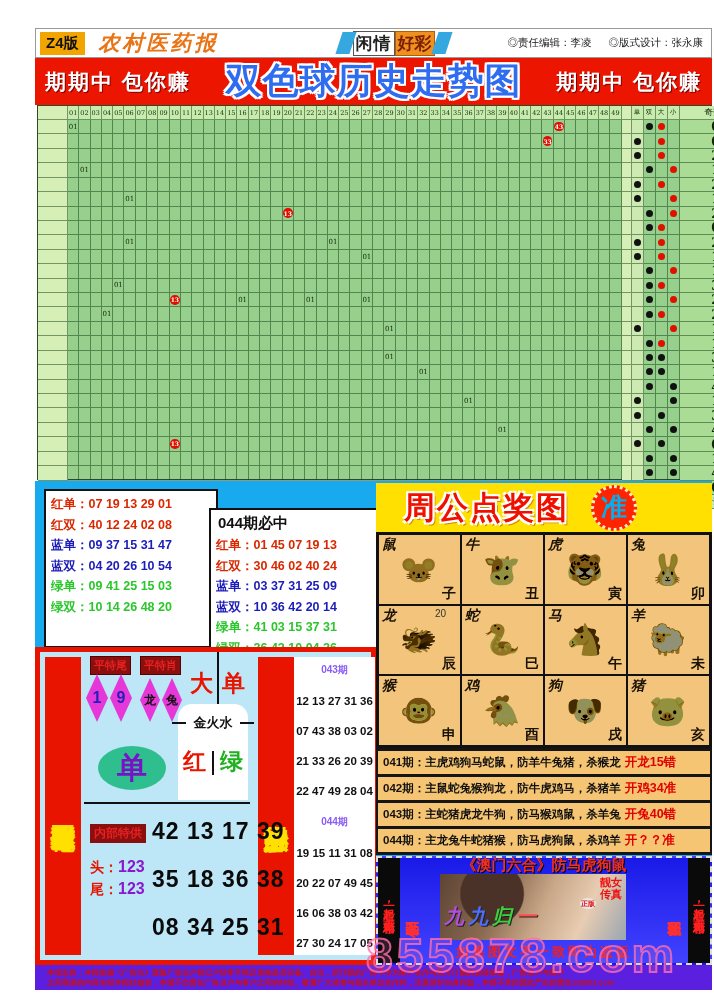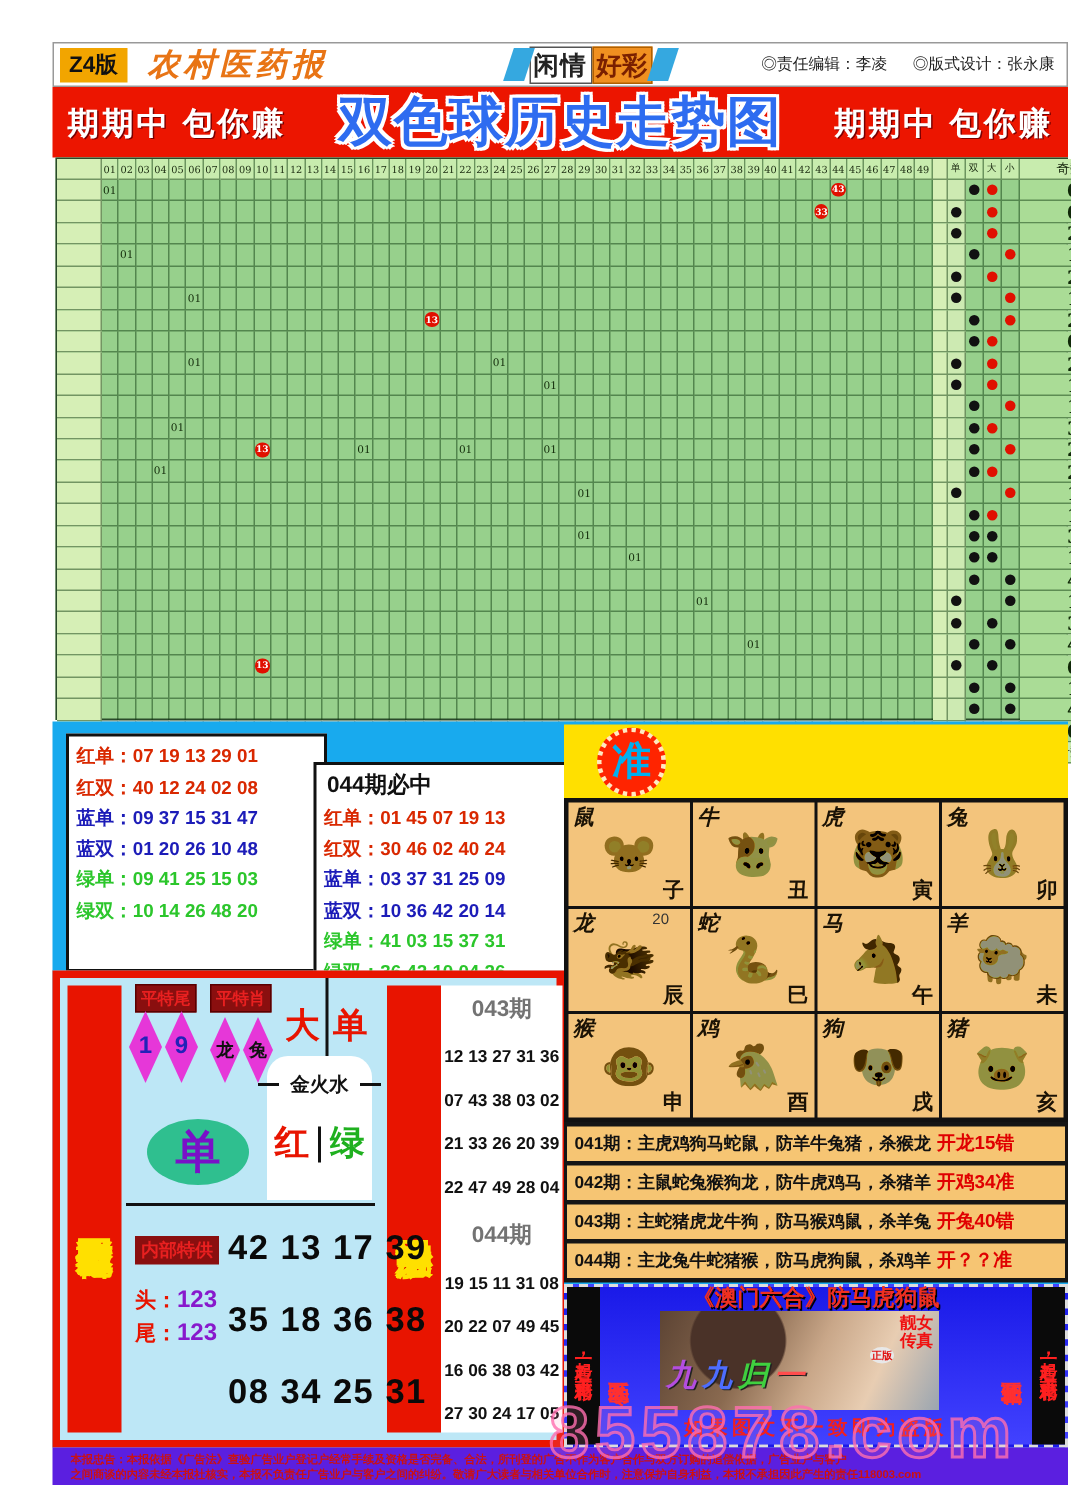--- a/index.html
+++ b/index.html
@@ -120,21 +120,21 @@
   #honglv .sep{display:inline-block;width:2px;height:24px;background:#111;vertical-align:middle;margin:0 6px;}
   #green-ellipse{position:absolute;background:#2fbf8f;border-radius:50%;display:flex;align-items:center;justify-content:center;}
   #green-ellipse span{color:#7a10c8;font-size:30px;font-weight:900;}
   #q-divider{position:absolute;height:2px;background:#111;}
   #neibu{position:absolute;background:#8a0f0f;color:#e82020;font-weight:900;font-size:12px;padding:1px 4px;}
   .bignum{position:absolute;color:#0a0a0a;font-weight:900;font-size:23px;letter-spacing:1px;white-space:nowrap;}
   .touwei{position:absolute;font-weight:900;font-size:14px;white-space:nowrap;}
   .touwei .lab{color:#e81400;} .touwei .val{color:#8819cc;font-size:16px;}
   #q-rightcol{position:absolute;left:254px;top:5px;bottom:5px;width:77px;background:#fff;
               display:flex;flex-direction:column;justify-content:space-between;padding:6px 2px;}
-  .rc-period{color:#737373;font-weight:900;font-size:15px;text-align:center;}
+  .rc-period{color:#8b5cf6;font-weight:900;font-size:10px;text-align:center;}
   .rc-nums{color:#111;font-weight:900;font-size:11.5px;text-align:center;white-space:nowrap;}
 
   
   #footer{left:35px;top:965px;width:677px;height:25px;background:#5b1fe0;padding:3px 12px;}
   .f-line{font-size:7.5px;color:#cc1111;line-height:9.5px;white-space:nowrap;overflow:hidden;font-weight:bold;}
   #watermark{left:366px;top:928px;font-size:48px;font-weight:900;letter-spacing:4px;
              color:rgba(255,140,190,.15);-webkit-text-stroke:2px rgba(255,110,175,.8);z-index:5;}
 </style>
 </head>
 <body>
@@ -1902,35 +1902,36 @@
         <div class="gcell glabel" style="width: 88.6px; height: 13px; background: rgb(200, 236, 174); font-size: 9px;">奇数:偶数</div>
       </div>
     </div>
 
   <div id="blue-band" class="abs"></div>
 
   <div class="pick-box" style="left:44px;top:489px;" id="pick-0">
       <div class="pick-row pc-red">红单：07 19 13 29 01</div>
       <div class="pick-row pc-red">红双：40 12 24 02 08</div>
       <div class="pick-row pc-blue">蓝单：09 37 15 31 47</div>
-      <div class="pick-row pc-blue">蓝双：01 20 26 10 48</div>
+      <div class="pick-row pc-blue">蓝双：04 20 26 10 54</div>
       <div class="pick-row pc-green">绿单：09 41 25 15 03</div>
       <div class="pick-row pc-green">绿双：10 14 26 48 20</div>
     </div>
   <div class="pick-box" style="left:209px;top:508px;" id="pick-1">
       <div class="pick-title">044期必中</div>
       <div class="pick-row pc-red">红单：01 45 07 19 13</div>
       <div class="pick-row pc-red">红双：30 46 02 40 24</div>
       <div class="pick-row pc-blue">蓝单：03 37 31 25 09</div>
       <div class="pick-row pc-blue">蓝双：10 36 42 20 14</div>
       <div class="pick-row pc-green">绿单：41 03 15 37 31</div>
       <div class="pick-row pc-green">绿双：36 42 10 04 26</div>
     </div>
 
   <div id="zg-banner" class="abs">
+    <span id="zg-title">周公点奖图</span>
     <span id="zg-seal">准</span>
   </div>
   <div id="zodiac" class="abs">
       <div class="z-cell">
         <span class="z-name">鼠</span>
         <span class="z-emoji">🐭</span>
         <span class="z-branch">子</span>
       </div>
       <div class="z-cell">
         <span class="z-name">牛</span>

